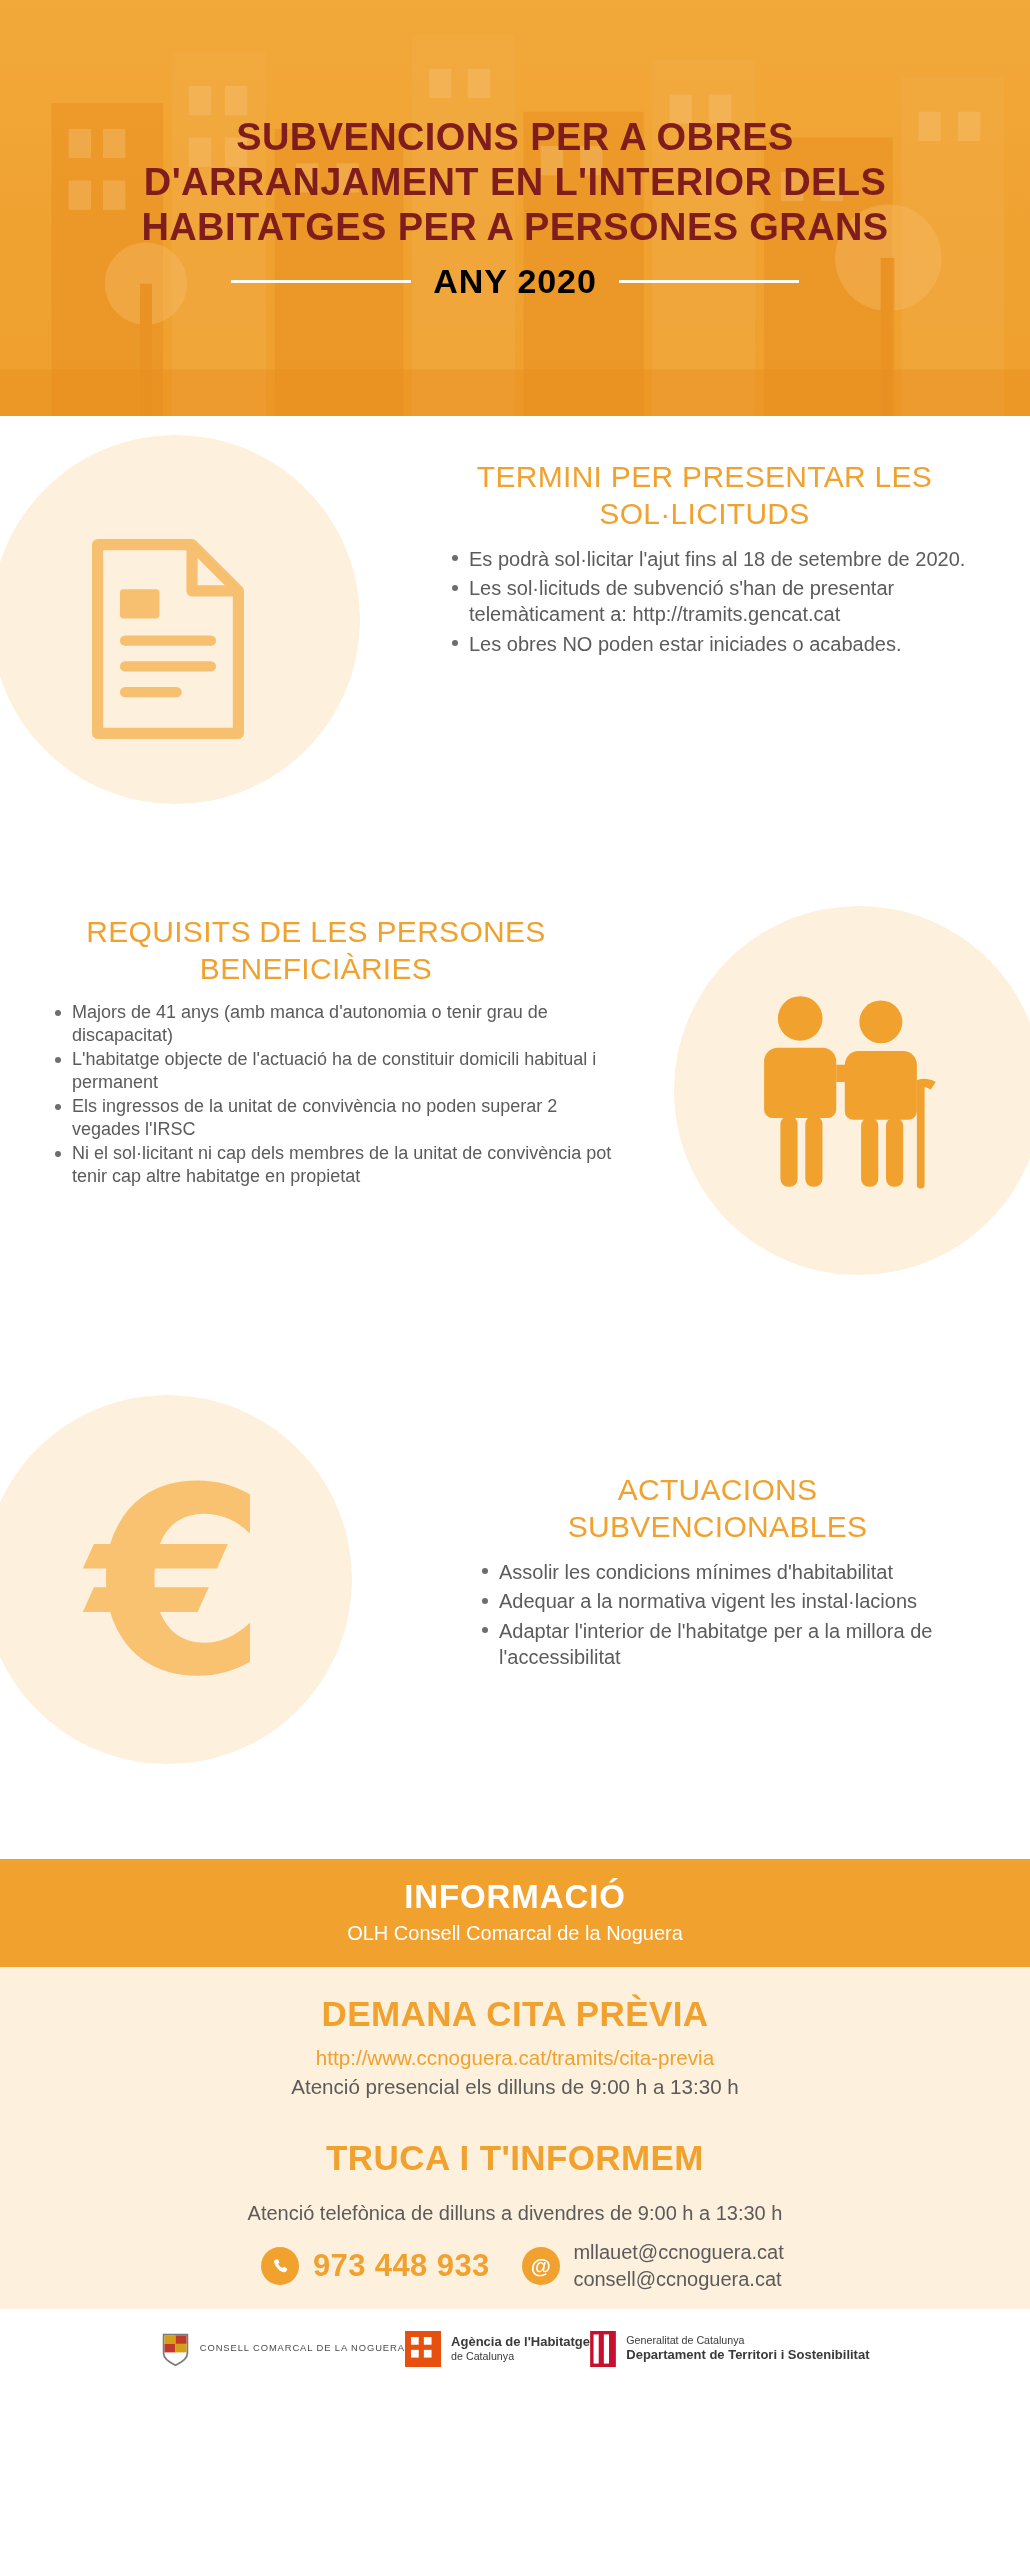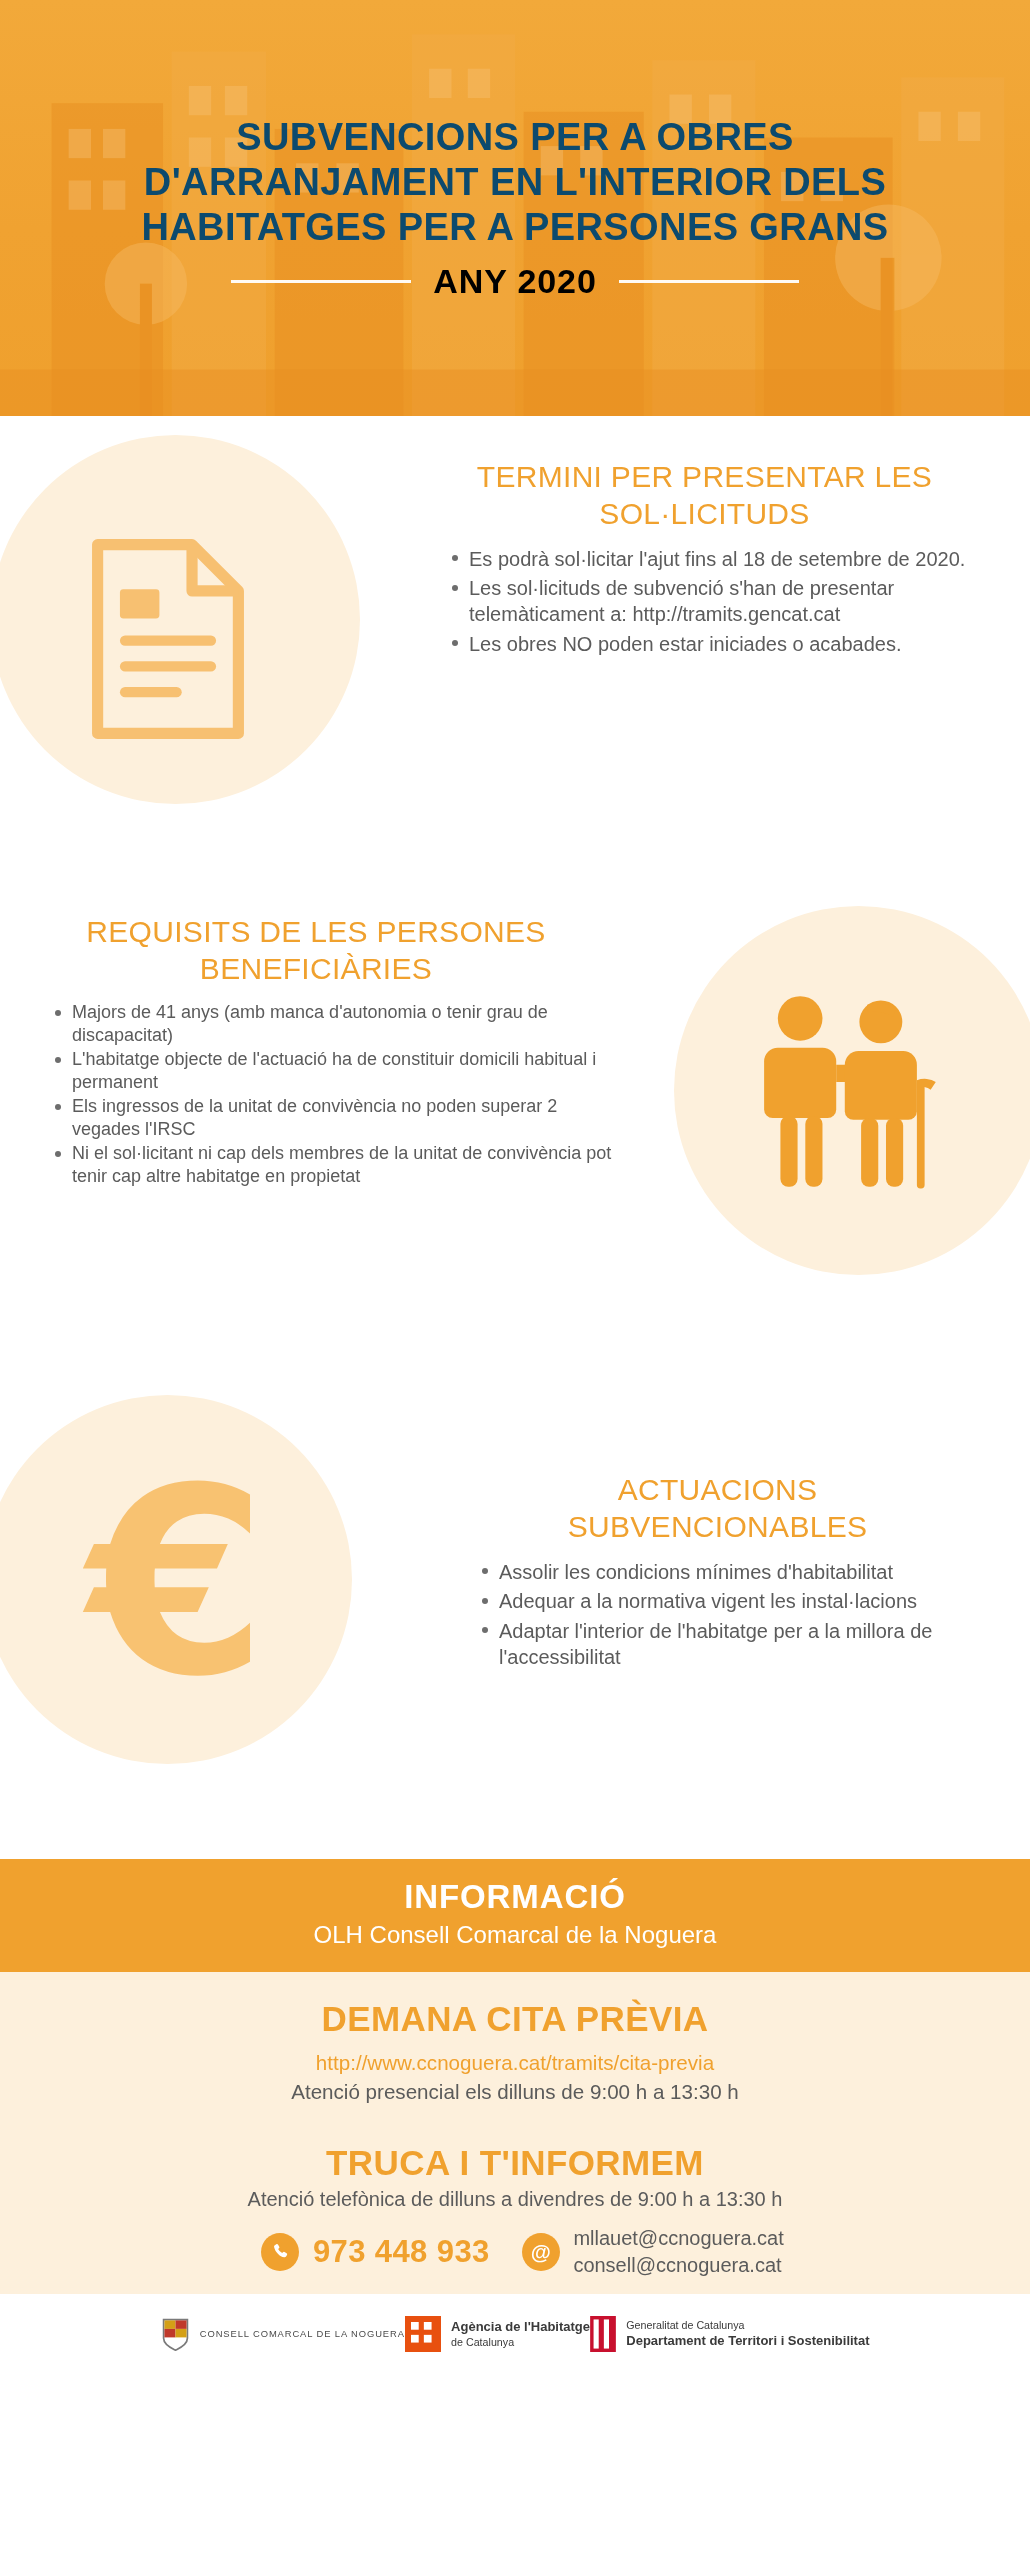--- a/index.html
+++ b/index.html
@@ -31,21 +31,21 @@
   }
   .header .skyline{
     position:absolute;left:0;bottom:0;width:1030px;height:416px;
   }
   .header-inner{
     position:absolute;left:0;top:0;width:1030px;height:416px;
     display:flex;flex-direction:column;align-items:center;justify-content:center;
   }
   .header h1{
     margin:0;
-    color:#0c4a6e;
+    color:#7f1d1d;
     font-size:38px;
     line-height:1.18;
     font-weight:bold;
     letter-spacing:0.4px;
     text-align:center;
     text-transform:uppercase;
     width:902px;
   }
   .header .yearrow{
     margin-top:12px;
@@ -131,42 +131,42 @@
     width:1030px;
     background:#f0a12e;
     padding:19px 0 22px 0;
     text-align:center;
   }
   .infoband .t1{
     color:#ffffff;font-size:33px;font-weight:bold;letter-spacing:0.9px;
     text-transform:uppercase;line-height:1.15;
   }
   .infoband .t2{
-    color:#ffffff;font-size:24px;font-weight:normal;margin-top:5.2px;line-height:1.2;
+    color:#ffffff;font-size:20px;font-weight:normal;margin-top:5.2px;line-height:1.2;
   }
 
   
   .contact{
     width:1030px;
     background:#fdf0dc;
     padding:26px 0 15.5px 0;
     text-align:center;
   }
   .contact .h2{
     color:#f0a12e;font-size:35px;font-weight:bold;letter-spacing:0.4px;
     text-transform:uppercase;line-height:1.2;
   }
   .contact .link{
     color:#f0a12e;font-size:20.6px;margin-top:8.6px;line-height:1.35;
   }
   .contact .sub{
     color:#5b5b5b;font-size:20.6px;margin-top:1.7px;line-height:1.35;
   }
   .contact .spacer{height:36px;}
-  .contact .sub2{color:#5b5b5b;font-size:20px;margin-top:4px;}
+  .contact .sub2{color:#5b5b5b;font-size:20px;margin-top:23px;}
 
   .contactrow{
     display:flex;align-items:center;justify-content:center;gap:32px;
     margin-top:14px;
     padding-left:15px;
   }
   .cbox{display:flex;align-items:center;gap:13.7px;}
   .cicon{
     width:38px;height:38px;border-radius:50%;
     background:#f0a12e;color:#ffffff;

